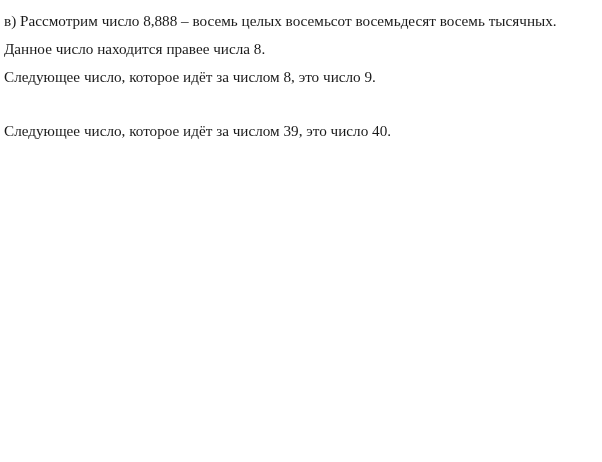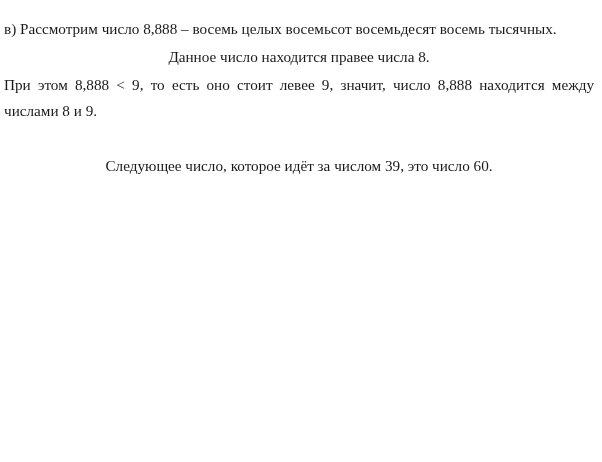--- a/index.html
+++ b/index.html
@@ -12,53 +12,53 @@
     background: #ffffff;
     font-family: "Liberation Serif", serif;
     color: #1a1a1a;
     overflow: hidden;
   }
   .page {
     position: relative;
     width: 602px;
     height: 462px;
     box-sizing: border-box;
-    padding: 16px 8px 0 4px;
+    padding: 8px 8px 0 4px;
     border-radius: 15px;
   }
   .block {
     margin: 0;
   }
   .para {
     font-size: 15.2px;
     line-height: 1.72;
     margin: 0 0 2px 0;
     text-align: justify;
     text-justify: inter-word;
   }
   .para.just {
     text-align: justify;
   }
   .para.left {
-    text-align: center;
+    text-align: left;
   }
   .gap {
     height: 26px;
   }
 </style>
 </head>
 <body>
 
 <div class="page">
 
   <div class="block">
     <p class="para just">в) Рассмотрим число 8,888 – восемь целых восемьсот восемьдесят восемь тысячных.</p>
     <p class="para left">Данное число находится правее числа 8.</p>
-    <p class="para just">При этом  8,888 &lt; 9,  то есть оно стоит левее 9, значит, число 8,888 находится между числами 8 и 9.</p>
+    <p class="para left">Следующее число, которое идёт за числом 8, это число 9.</p>
   </div>
 
   <div class="gap"></div>
 
   <div class="block">
-    <p class="para left">Следующее число, которое идёт за числом 39, это число 60.</p>
+    <p class="para left">Следующее число, которое идёт за числом 39, это число 40.</p>
   </div>
 
 </div>
 
 </body></html>

